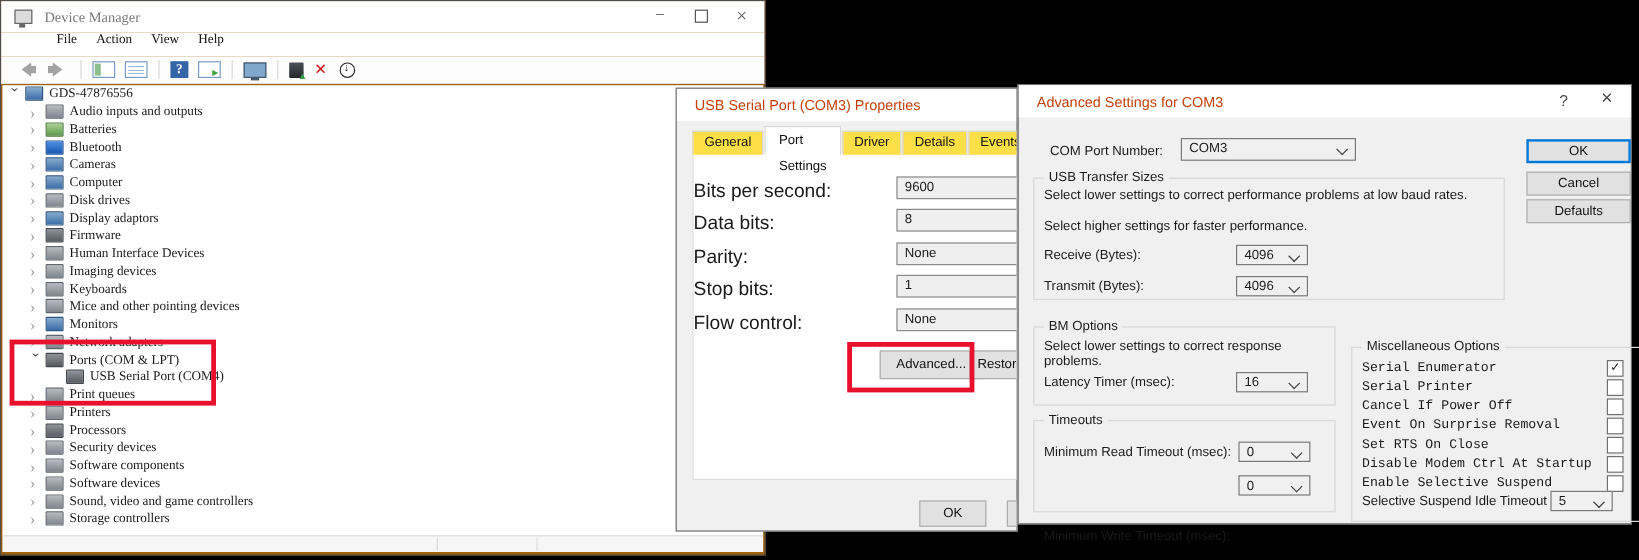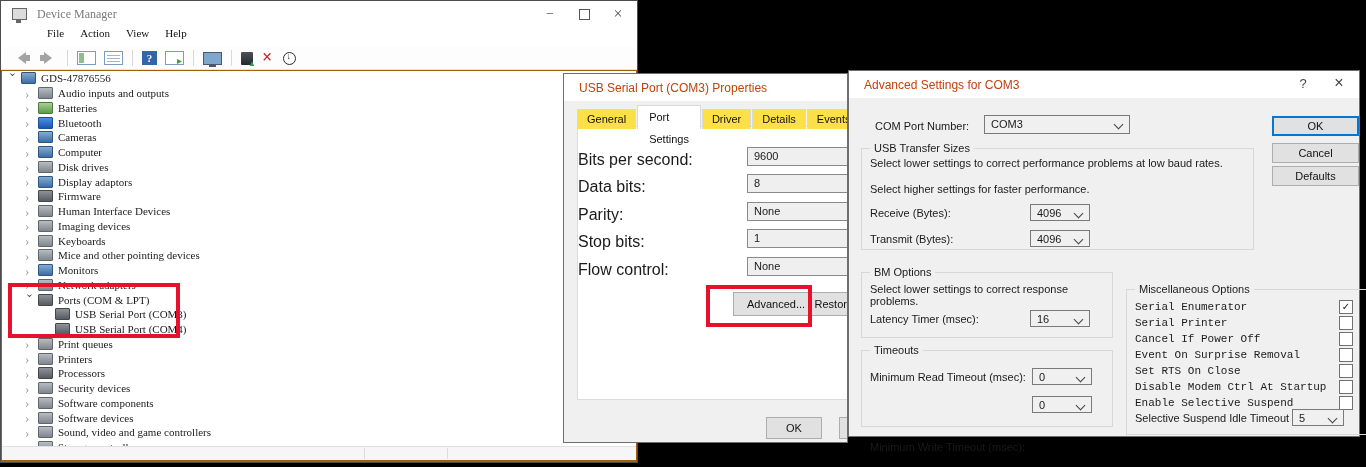--- a/index.html
+++ b/index.html
@@ -233,25 +233,20 @@
           <span class="tlabel">Network adapters</span>
         </div>
         <div class="trow" style="padding-left: 23px;">
           <span class="chev open">›</span>
           <span class="dico ports-icon"></span>
           <span class="tlabel">Ports (COM &amp; LPT)</span>
         </div>
         <div class="trow" style="padding-left: 40px;">
           <span class="chev spacer">›</span>
           <span class="dico serial-port-icon"></span>
-          <span class="tlabel">USB Serial Port (COM3)</span>
-        </div>
-        <div class="trow" style="padding-left: 40px;">
-          <span class="chev spacer">›</span>
-          <span class="dico serial-port-icon"></span>
           <span class="tlabel">USB Serial Port (COM4)</span>
         </div>
         <div class="trow" style="padding-left: 23px;">
           <span class="chev">›</span>
           <span class="dico print-queue-icon"></span>
           <span class="tlabel">Print queues</span>
         </div>
         <div class="trow" style="padding-left: 23px;">
           <span class="chev">›</span>
           <span class="dico printer-icon"></span>

